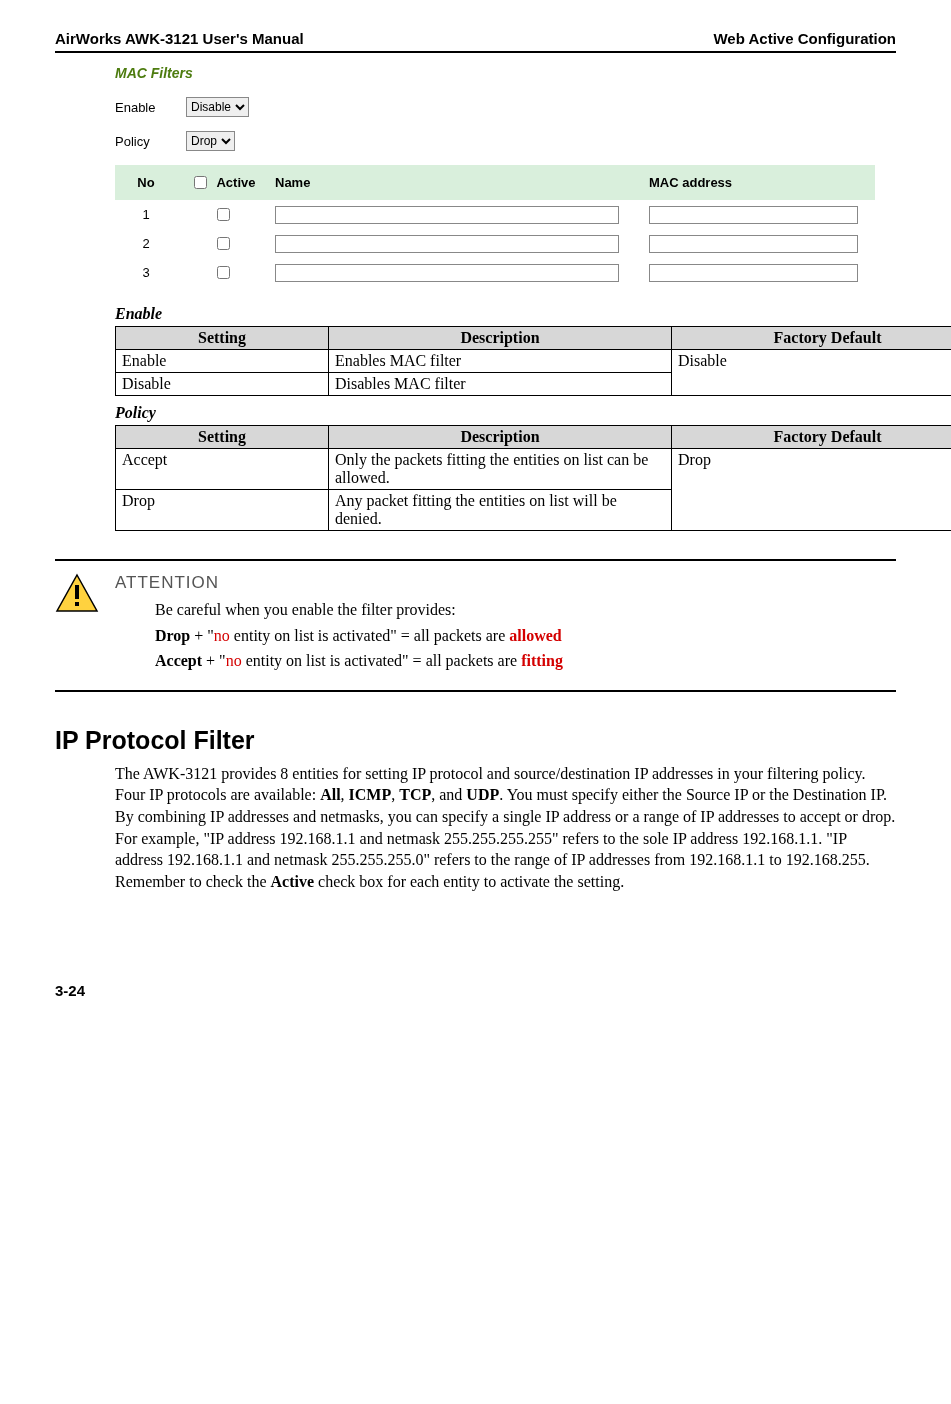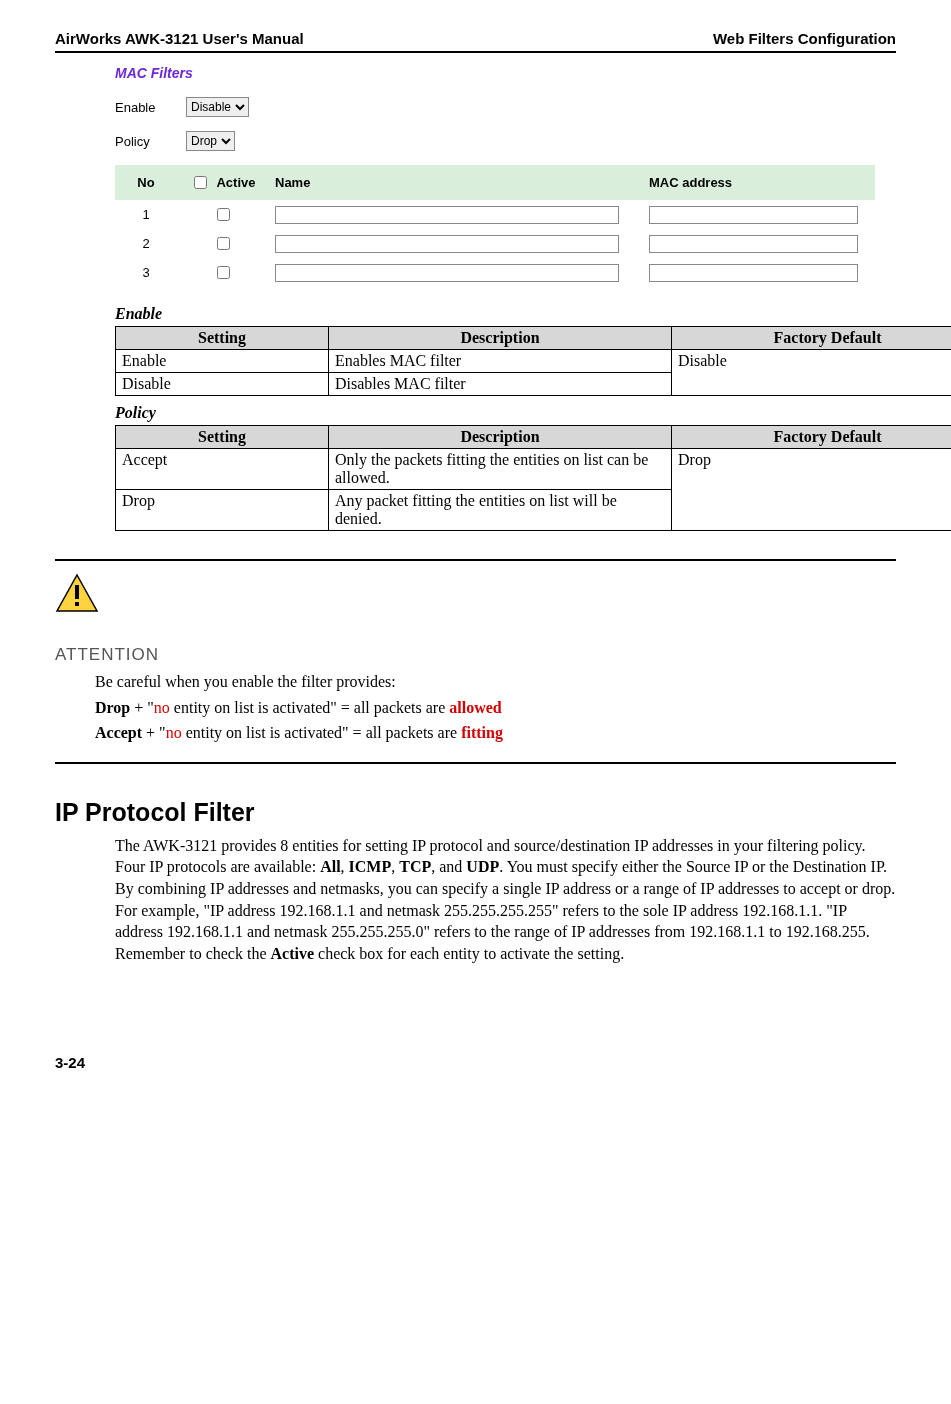--- a/index.html
+++ b/index.html
@@ -25,21 +25,21 @@
     gap: 16px;
   }
   .screenshot-box {
     margin-left: 60px;
     margin-top: 12px;
     width: 760px;
     font-family: Verdana, Arial, sans-serif;
     font-size: 13px;
   }
   .ss-title {
-    color: #6d28d9;
+    color: #4d7c0f;
     font-weight: bold;
     font-style: italic;
     margin-bottom: 16px;
     font-size: 14px;
   }
   .ss-row {
     display: flex;
     align-items: center;
     margin-bottom: 14px;
     gap: 16px;
@@ -110,23 +110,22 @@
     padding: 2px 6px;
     vertical-align: top;
   }
   
   .attention-wrap {
     border-top: 2px solid #000;
     border-bottom: 2px solid #000;
     margin-top: 28px;
     padding: 12px 0 14px 0;
     display: flex;
-    gap: 32px;
+    gap: 16px;
     align-items: flex-start;
-    flex-direction: column;
   }
   .warn-icon {
     width: 44px; height: 40px;
     flex: 0 0 auto;
   }
   .warn-svg { width:44px; height:40px; }
   .att-title {
     font-family: Verdana, Arial, sans-serif;
     font-size: 17px;
     letter-spacing: 1px;
@@ -159,21 +158,21 @@
     font-size: 15px;
     margin-top: 90px;
   }
 </style>
 </head>
 <body>
 
 <div class="page">
   <div class="header-row">
     <span>AirWorks AWK-3121 User's Manual</span>
-    <span>Web Filters Configuration</span>
+    <span>Web Active Configuration</span>
   </div>
 
   <div class="screenshot-box">
     <div class="ss-title">MAC Filters</div>
     <div class="ss-row">
       <span class="ss-label">Enable</span>
       <select class="fake"><option>Disable</option></select>
     </div>
     <div class="ss-row">
       <span class="ss-label">Policy</span>

